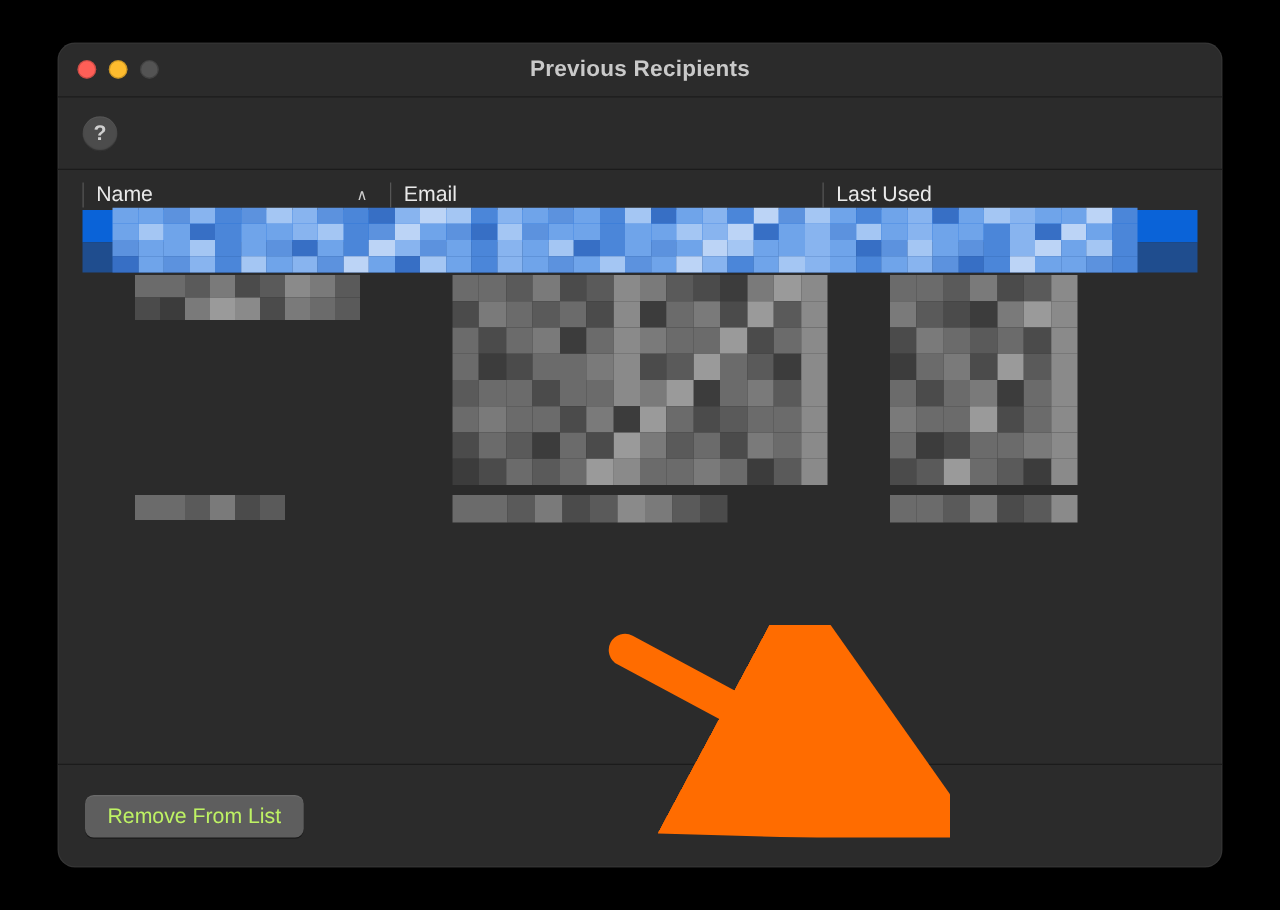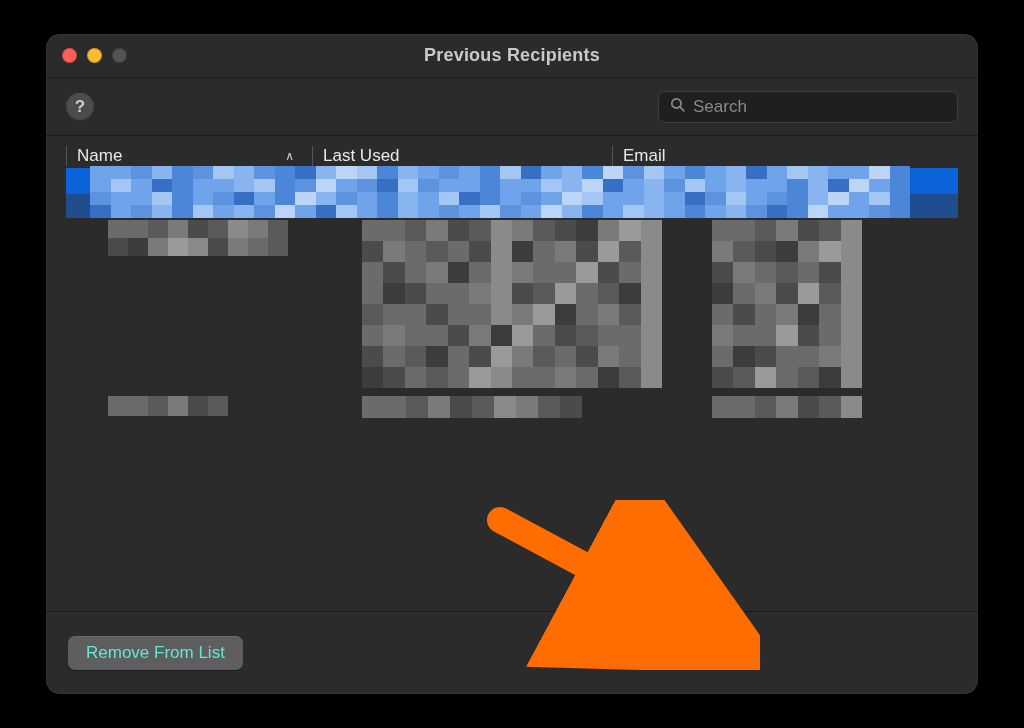--- a/index.html
+++ b/index.html
@@ -173,21 +173,21 @@
   
   .footer {
     height: 82px;
     display: flex;
     align-items: center;
     padding: 0 22px;
     flex: 0 0 auto;
   }
   .btn {
     background: #5e5e5e;
-    color: #5eead4;
+    color: #bef264;
     border: none;
     border-radius: 7px;
     font-size: 17px;
     padding: 7px 18px;
     cursor: pointer;
     box-shadow: inset 0 1px 0 rgba(255,255,255,.08), 0 1px 0 rgba(0,0,0,.4);
   }
 
   
   .arrow {
@@ -207,41 +207,32 @@
       <div class="tl red"></div>
       <div class="tl yellow"></div>
       <div class="tl green"></div>
     </div>
     <div class="title">Previous Recipients</div>
   </div>
 
   <div class="toolbar">
     <div class="help">?</div>
     <div class="spacer"></div>
-    <div class="search">
-      <span>
-        <svg width="17" height="17" viewBox="0 0 24 24" fill="none" stroke="#8a8a8a" stroke-width="2.4" stroke-linecap="round">
-          <circle cx="10.5" cy="10.5" r="6.5"></circle>
-          <line x1="16" y1="16" x2="21" y2="21"></line>
-        </svg>
-      </span>
-      <input type="text" placeholder="Search" style="">
-    </div>
   </div>
 
   <div class="thead">
     <div class="th col-name">
       <span class="lbl">Name</span>
       <span class="sort">∧</span>
     </div>
+    <div class="th col-email">
+      <span class="lbl">Email</span>
+    </div>
     <div class="th col-last">
       <span class="lbl">Last Used</span>
-    </div>
-    <div class="th col-email">
-      <span class="lbl">Email</span>
     </div>
   </div>
 
   <div class="tbody">
 
     <div class="row sel1">
       <div class="cell-n"></div>
         <div class="cell-e"></div>
         <div class="cell-l"></div>
     </div>

